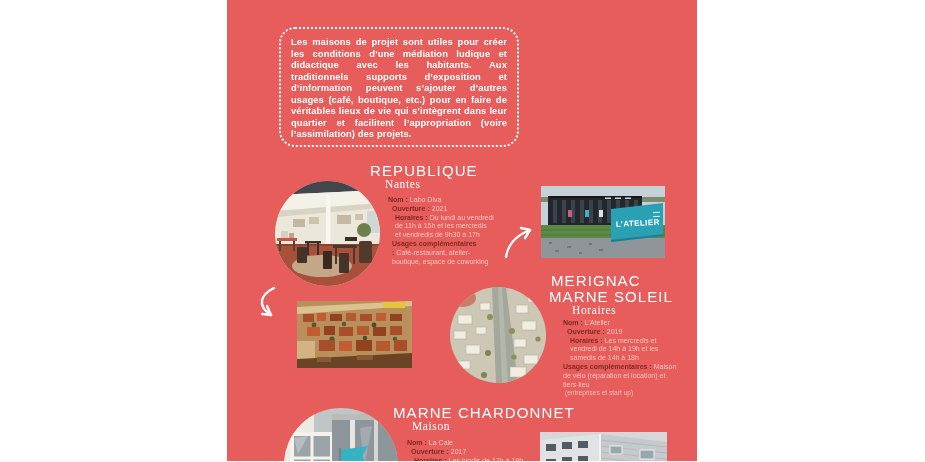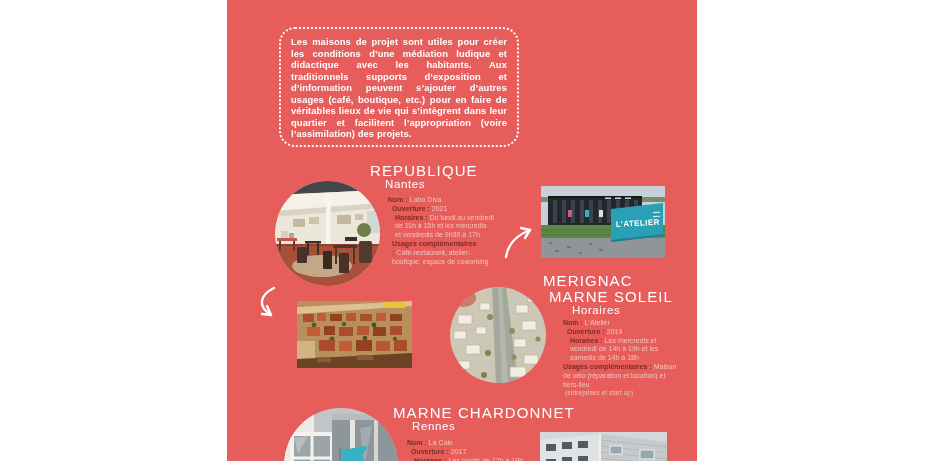--- a/index.html
+++ b/index.html
@@ -12,23 +12,23 @@
              border:2px dotted #ffffff;border-radius:16px;box-sizing:border-box;padding:7px 10px;font-weight:bold;}
   .intro-box p{margin:0;font-size:9.4px;line-height:11.5px;color:#ffffff;text-align:justify;letter-spacing:0.1px;}
 
   
   .callout{position:absolute;left:310px;top:28px;width:127px;height:118px;
            border:1.5px solid #ffffff;border-radius:26px;box-sizing:border-box;}
   .callout-text{position:absolute;left:31px;top:31px;color:#ffffff;font-size:11px;line-height:14.5px;letter-spacing:0.3px;}
 
   
   .sec-title{position:absolute;color:#ffffff;font-size:15px;letter-spacing:1.1px;white-space:nowrap;}
-  .sec-city{position:absolute;color:#ffffff;font-size:11.5px;letter-spacing:0.6px;white-space:nowrap;}
+  .sec-city{position:absolute;color:#ffffff;font-size:11.5px;letter-spacing:0.6px;white-space:nowrap;font-family:Liberation Serif, serif;}
   #t-rep{left:143px;top:162px}   #c-rep{left:158px;top:178px}
-  #t-mer1{left:316px;top:272px}  #t-mer2{left:322px;top:288px}  #c-mer{left:345px;top:304px}
+  #t-mer1{left:324px;top:272px}  #t-mer2{left:322px;top:288px}  #c-mer{left:345px;top:304px}
   #t-baud{left:166px;top:404px}  #c-baud{left:185px;top:420px}
 
   
   .details{position:absolute;font-size:7px;line-height:8.8px;}
   #d-rep{left:161px;top:196px;width:106px}
   #d-mer{left:336px;top:319px;width:116px}
   #d-baud{left:180px;top:439px;width:126px}
   .row{margin:0;}
   .i1{padding-left:4px}
   .i2{padding-left:7px}
@@ -286,21 +286,21 @@
     <div class="sec-city" id="c-mer">Horaires</div>
     <div class="details" id="d-mer">
       <p class="row"><span class="lbl">Nom :</span><span class="val">L’Atelier</span></p>
       <p class="row i1"><span class="lbl">Ouverture :</span><span class="val">2019</span></p>
       <p class="row i2"><span class="lbl">Horaires :</span><span class="val">Les mercredis et vendredi de 14h à 19h et les samedis de 14h à 18h</span></p>
       <p class="row"><span class="lbl">Usages complémentaires :</span><span class="val">Maison de vélo (réparation et location) et tiers-lieu</span></p>
       <p class="row note">(entreprises et start up)</p>
     </div>
 
     <div class="sec-title" id="t-baud">MARNE CHARDONNET</div>
-    <div class="sec-city" id="c-baud">Rennes</div>
+    <div class="sec-city" id="c-baud">Maison</div>
     <div class="details" id="d-baud">
       <p class="row"><span class="lbl">Nom :</span><span class="val">La Cale</span></p>
       <p class="row i1"><span class="lbl">Ouverture :</span><span class="val">2017</span></p>
       <p class="row i2"><span class="lbl">Horaires :</span><span class="val">Les lundis de 17h à 19h</span></p>
     </div>
 
   </div>
 </div>
 
 </body></html>

